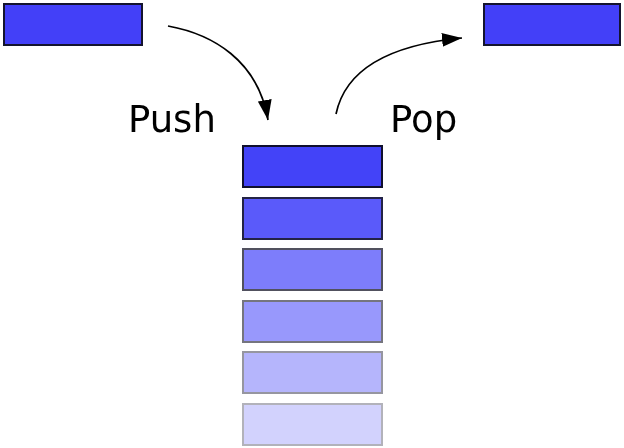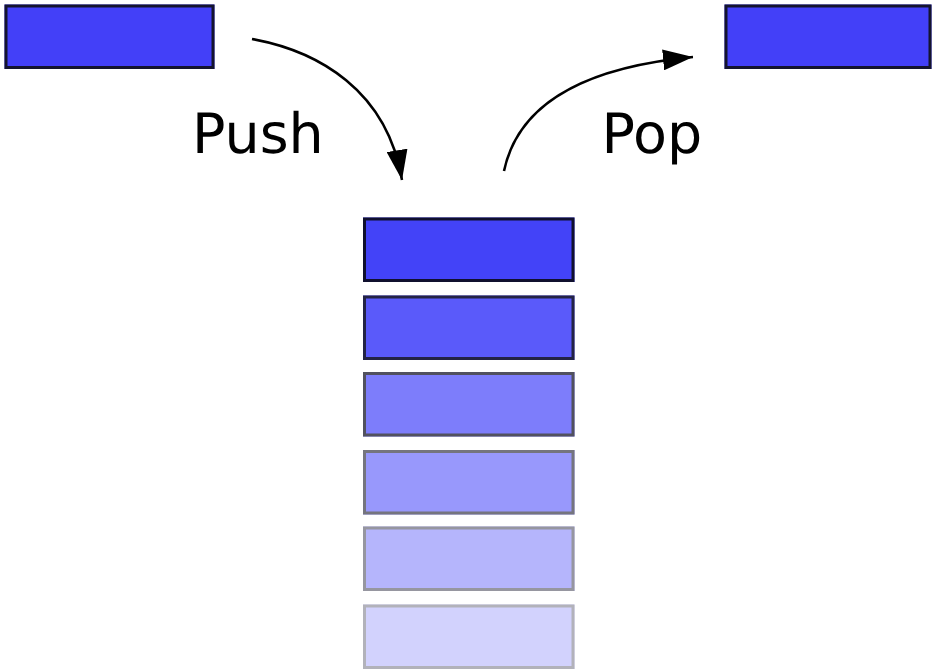--- a/index.html
+++ b/index.html
@@ -27,23 +27,24 @@
   .box-outgoing {
     left: 483px; top: 3px;
     width: 138px; height: 43px;
   }
   .op-label {
     position: absolute;
     font-size: 37px;
     line-height: 1;
     color: #000000;
     white-space: nowrap;
+    margin-top: 30px;
   }
   .label-push { left: 128px; top: 71px; }
-  .label-pop  { left: 401px; top: 71px; }
+  .label-pop  { left: 390px; top: 71px; }
   .arrow-layer {
     position: absolute;
     left: 0; top: 0;
     width: 624px; height: 448px;
     pointer-events: none;
   }
   .stack-area {
     position: absolute;
     left: 0; top: 0;
     width: 624px; height: 448px;

